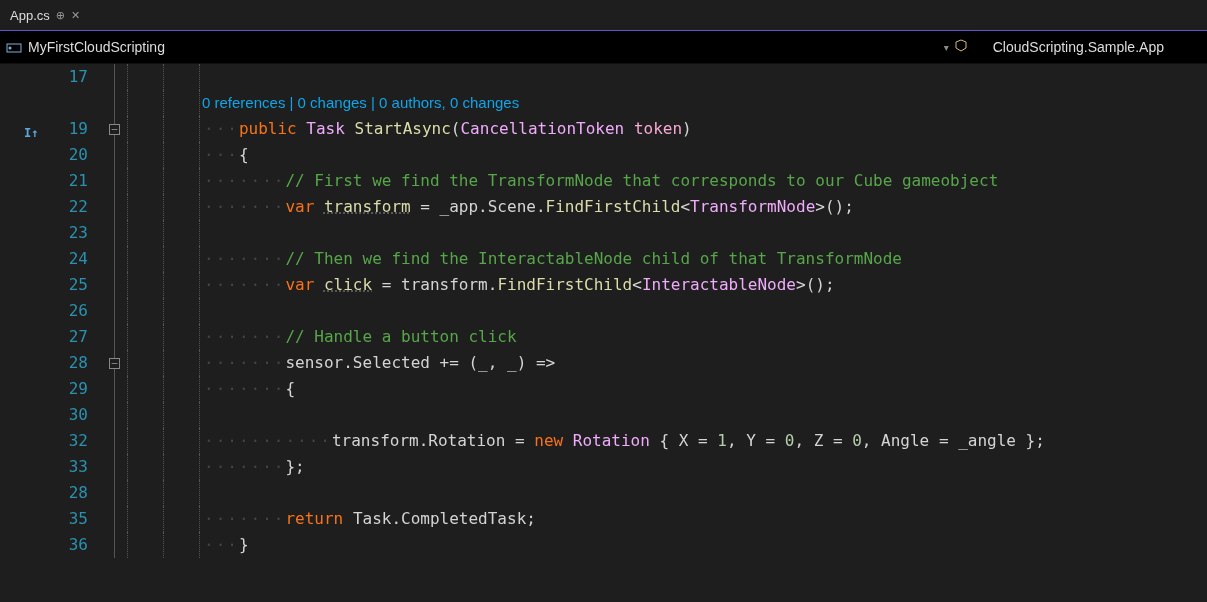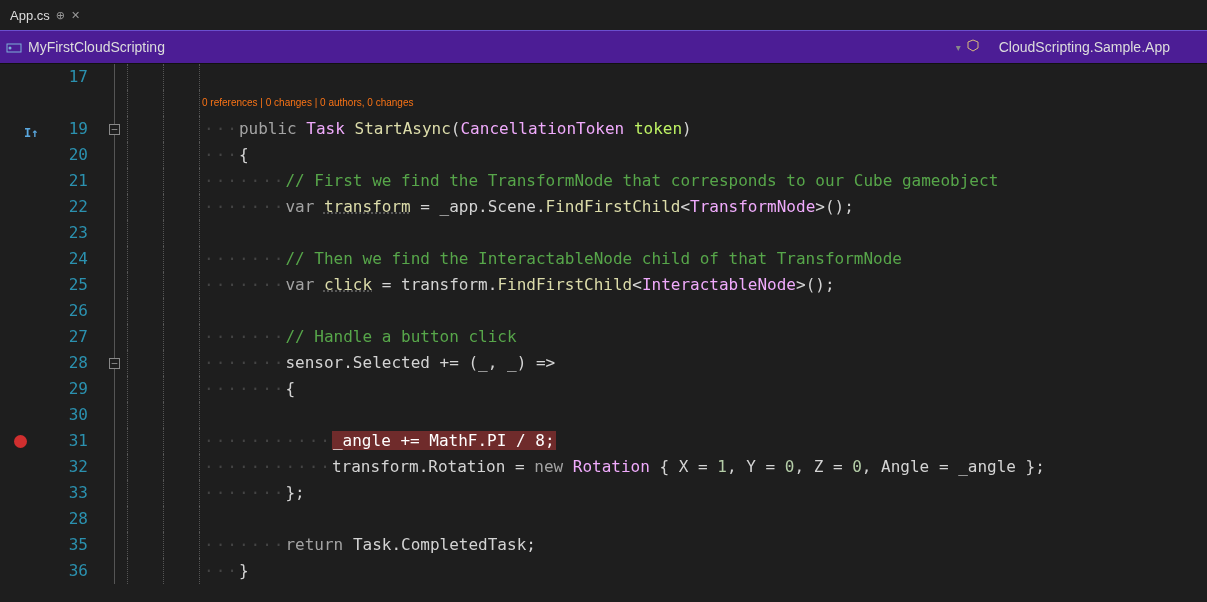--- a/index.html
+++ b/index.html
@@ -1,48 +1,48 @@
 <!DOCTYPE html>
 <html><head>
 <meta charset="utf-8">
 <style>
   * { margin:0; padding:0; box-sizing:border-box; }
   body { background:#1e1e1e; font-family:"Segoe UI",sans-serif; font-size:13px; color:#ccc; overflow:hidden; width:1207px; height:602px; }
   .tabstrip { height:30px; background:#1e1e1e; display:flex; align-items:stretch; }
   .tab { display:flex; align-items:center; gap:6px; padding:0 10px; background:#1e1e1e; border-top:1px solid #1e1e1e; color:#ddd; font-size:13px; cursor:pointer;justify-content:center; }
   .tab.active { background:#1e1e1e; border-top:1px solid #1e1e1e; }
   .pin-icon,.close-icon { font-size:11px; color:#999; cursor:pointer; }
-  .navbar { height:30px; background:#4c1d95; border-top:1px solid #6a4fcf; border-bottom:1px solid #111; display:flex; align-items:center; padding:16px 6px; font-size:14px; color:#ddd; }
+  .navbar { height:30px; background:#000000; border-top:1px solid #6a4fcf; border-bottom:1px solid #111; display:flex; align-items:center; padding:16px 6px; font-size:14px; color:#ddd; }
   .navbar .left { display:flex; align-items:center; gap:6px; flex:1; }
-  .navbar .right { display:flex; align-items:center; gap:18px; }
+  .navbar .right { display:flex; align-items:center; gap:24px; }
   .nsicon svg,.clsicon svg { display:block; }
   .chev { color:#888; font-size:10px; padding:0 4px; }
   .editor { position:relative; height:542px; background:#1e1e1e; font-family:Consolas,monospace; font-size:16px; line-height:26px; }
   .line { display:flex; height:26px; white-space:pre; }
   .margin { width:44px; position:relative; flex-shrink:0; }
   .breakpoint { position:absolute; left:14px; top:7px; width:13px; height:13px; border-radius:50%; background:#d02f2f; }
   .tracker { position:absolute; left:24px; top:4px; color:#5aa8e0; font-size:12px; font-weight:bold; }
   .lnum { width:62px; text-align:right; color:#2b91af; padding-right:18px; flex-shrink:0; font-size:16px; }
   .fold { width:22px; position:relative; flex-shrink:0; border-right:1px dotted #555; }
   .fold .box { position:absolute; left:3px; top:8px; width:11px; height:11px; border:1px solid #888; background:#1e1e1e; color:#888; font-size:11px; line-height:9px; text-align:center; cursor:pointer; }
   .fold .vline { position:absolute; left:8px; top:0; bottom:0; width:1px; background:#555; }
   .ind1 { width:36px; flex-shrink:0; border-right:1px dotted #555; }
   .ind2 { width:36px; flex-shrink:0; border-right:1px dotted #555; }
   .code { padding-left:4px; color:#dcdcaa; }
   .dots { color:#444; letter-spacing:2px; }
   .c-comment { color:#57a64a; }
-  .c-kw { color:#a3a3a3; }
+  .c-kw { color:#f97316; }
   .c-type { color:#f0abfc; }
   .c-func { color:#dcdcaa; }
-  .c-param { color:#bef264; }
+  .c-param { color:#f9a8d4; }
   .c-local { color:#dcdcaa; text-decoration:underline dotted #666; }
   .c-text { color:#d4d4d4; }
   .c-num { color:#b5cea8; }
   .c-punc { color:#d4d4d4; }
-  .codelens { color:#f97316; font-size:10px; font-family:"Segoe UI",sans-serif; padding-left:2px; }
+  .codelens { color:#0ea5e9; font-size:15px; font-family:"Segoe UI",sans-serif; padding-left:2px; }
   .hl-stmt { background:#6f2b2b; color:#fff; padding:0 1px; }
 </style>
 </head>
 <body>
 
 <div class="tabstrip">
   <div class="tab active">
     <span>App.cs</span>
     <span class="pin-icon">⊕</span>
     <span class="close-icon">✕</span>
@@ -151,26 +151,20 @@
     <div class="margin"></div><div class="lnum">29</div>
     <div class="fold"><div class="vline"></div></div><div class="ind1"></div><div class="ind2"></div>
     <div class="code"><span class="dots">·······</span><span class="c-punc">{</span></div>
   </div>
 
   <div class="line">
     <div class="margin"></div><div class="lnum">30</div>
     <div class="fold"><div class="vline"></div></div><div class="ind1"></div><div class="ind2"></div>
   </div>
 
-  <div class="line">
-    <div class="margin"><div class="breakpoint"></div></div>
-    <div class="lnum">31</div>
-    <div class="fold"><div class="vline"></div></div><div class="ind1"></div><div class="ind2"></div>
-    <div class="code"><span class="dots">···········</span><span class="hl-stmt">_angle += MathF.PI / 8;</span></div>
-  </div>
 
   <div class="line">
     <div class="margin"></div><div class="lnum">32</div>
     <div class="fold"><div class="vline"></div></div><div class="ind1"></div><div class="ind2"></div>
     <div class="code"><span class="dots">···········</span><span class="c-text">transform.Rotation = </span><span class="c-kw">new </span><span class="c-type">Rotation </span><span class="c-punc">{ X = </span><span class="c-num">1</span><span class="c-punc">, Y = </span><span class="c-num">0</span><span class="c-punc">, Z = </span><span class="c-num">0</span><span class="c-text">, Angle = _angle };</span></div>
   </div>
 
   <div class="line">
     <div class="margin"></div><div class="lnum">33</div>
     <div class="fold"><div class="vline"></div></div><div class="ind1"></div><div class="ind2"></div>

